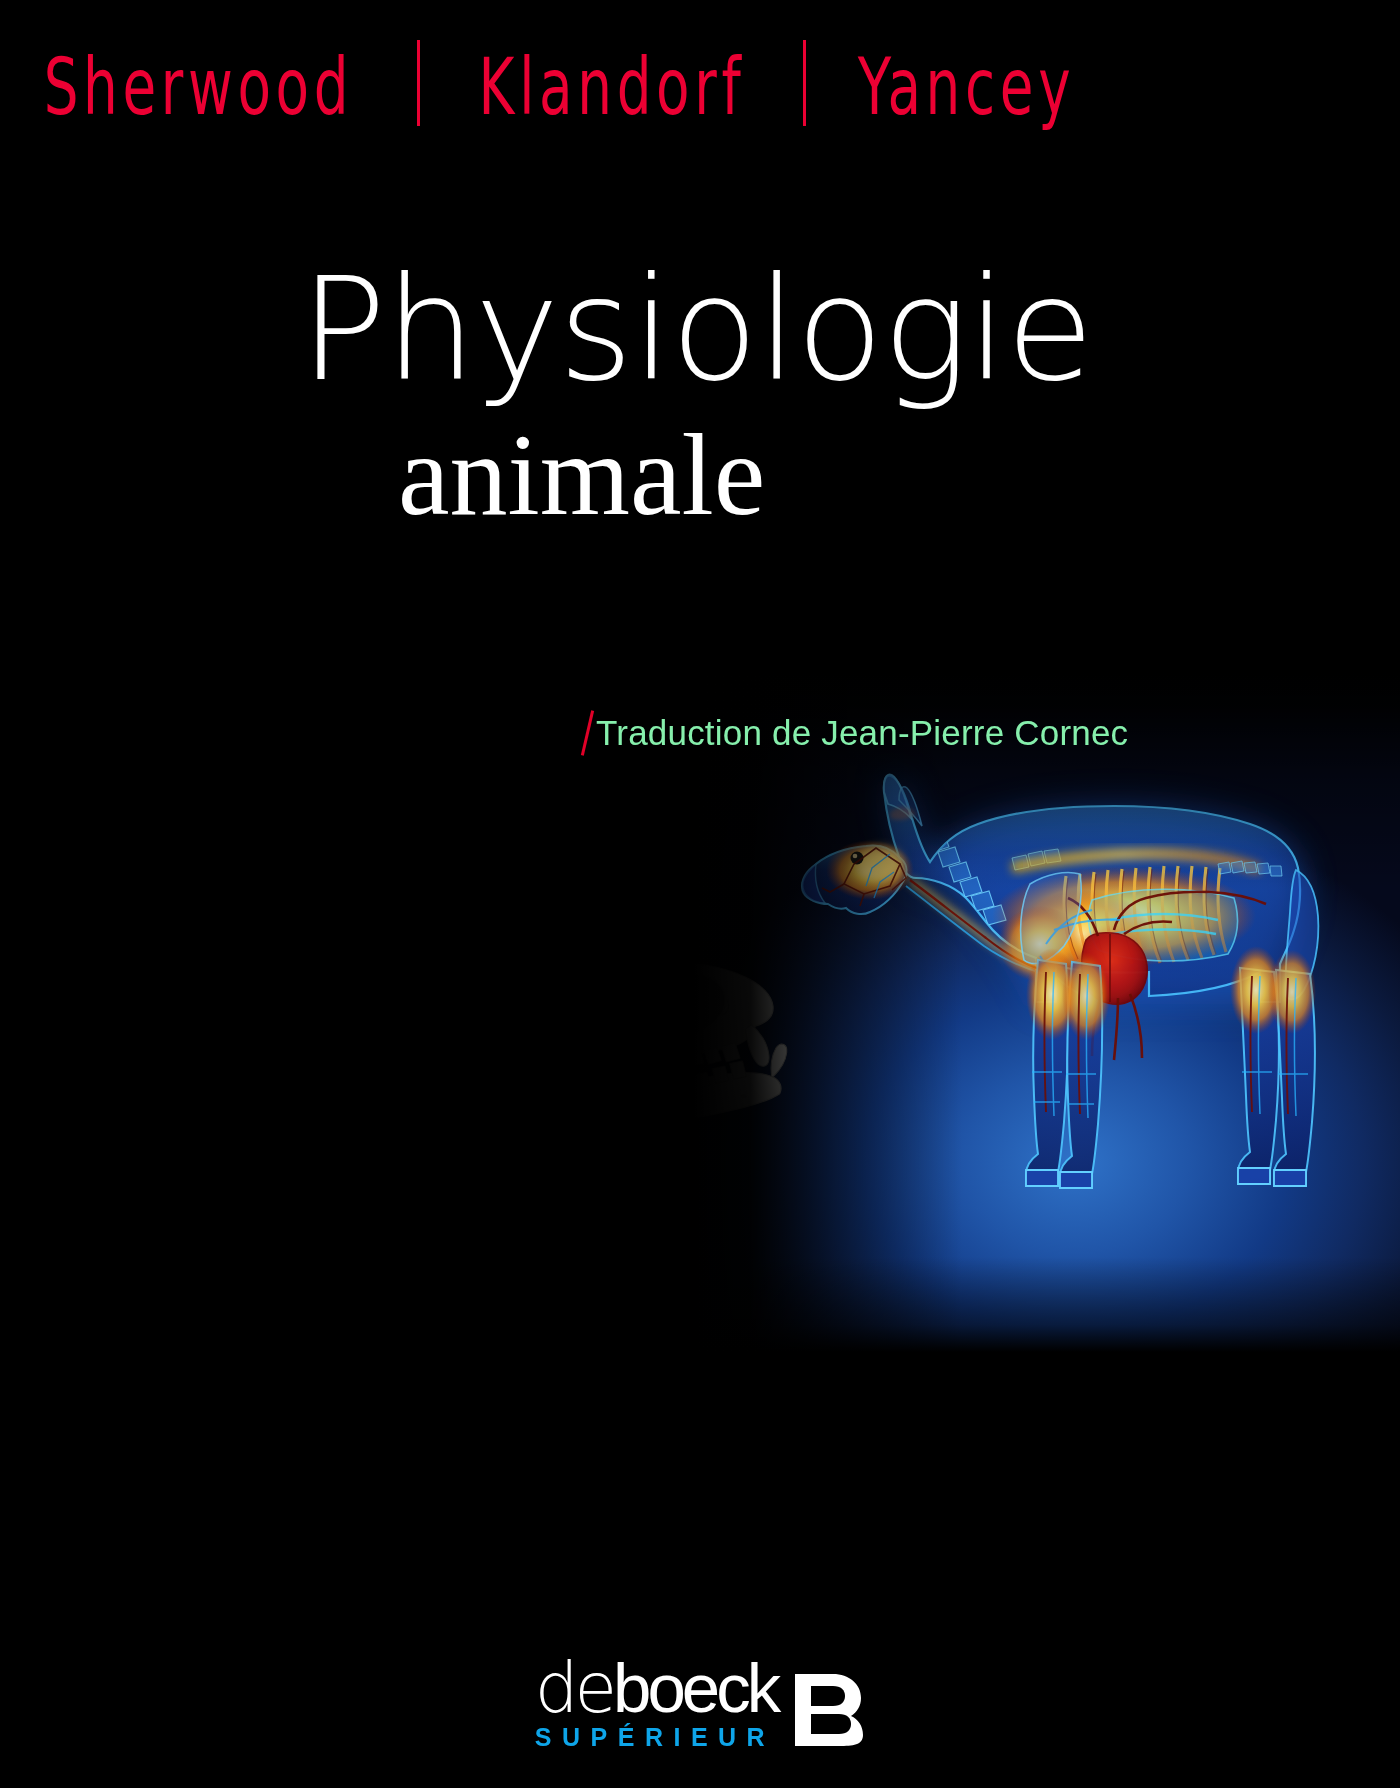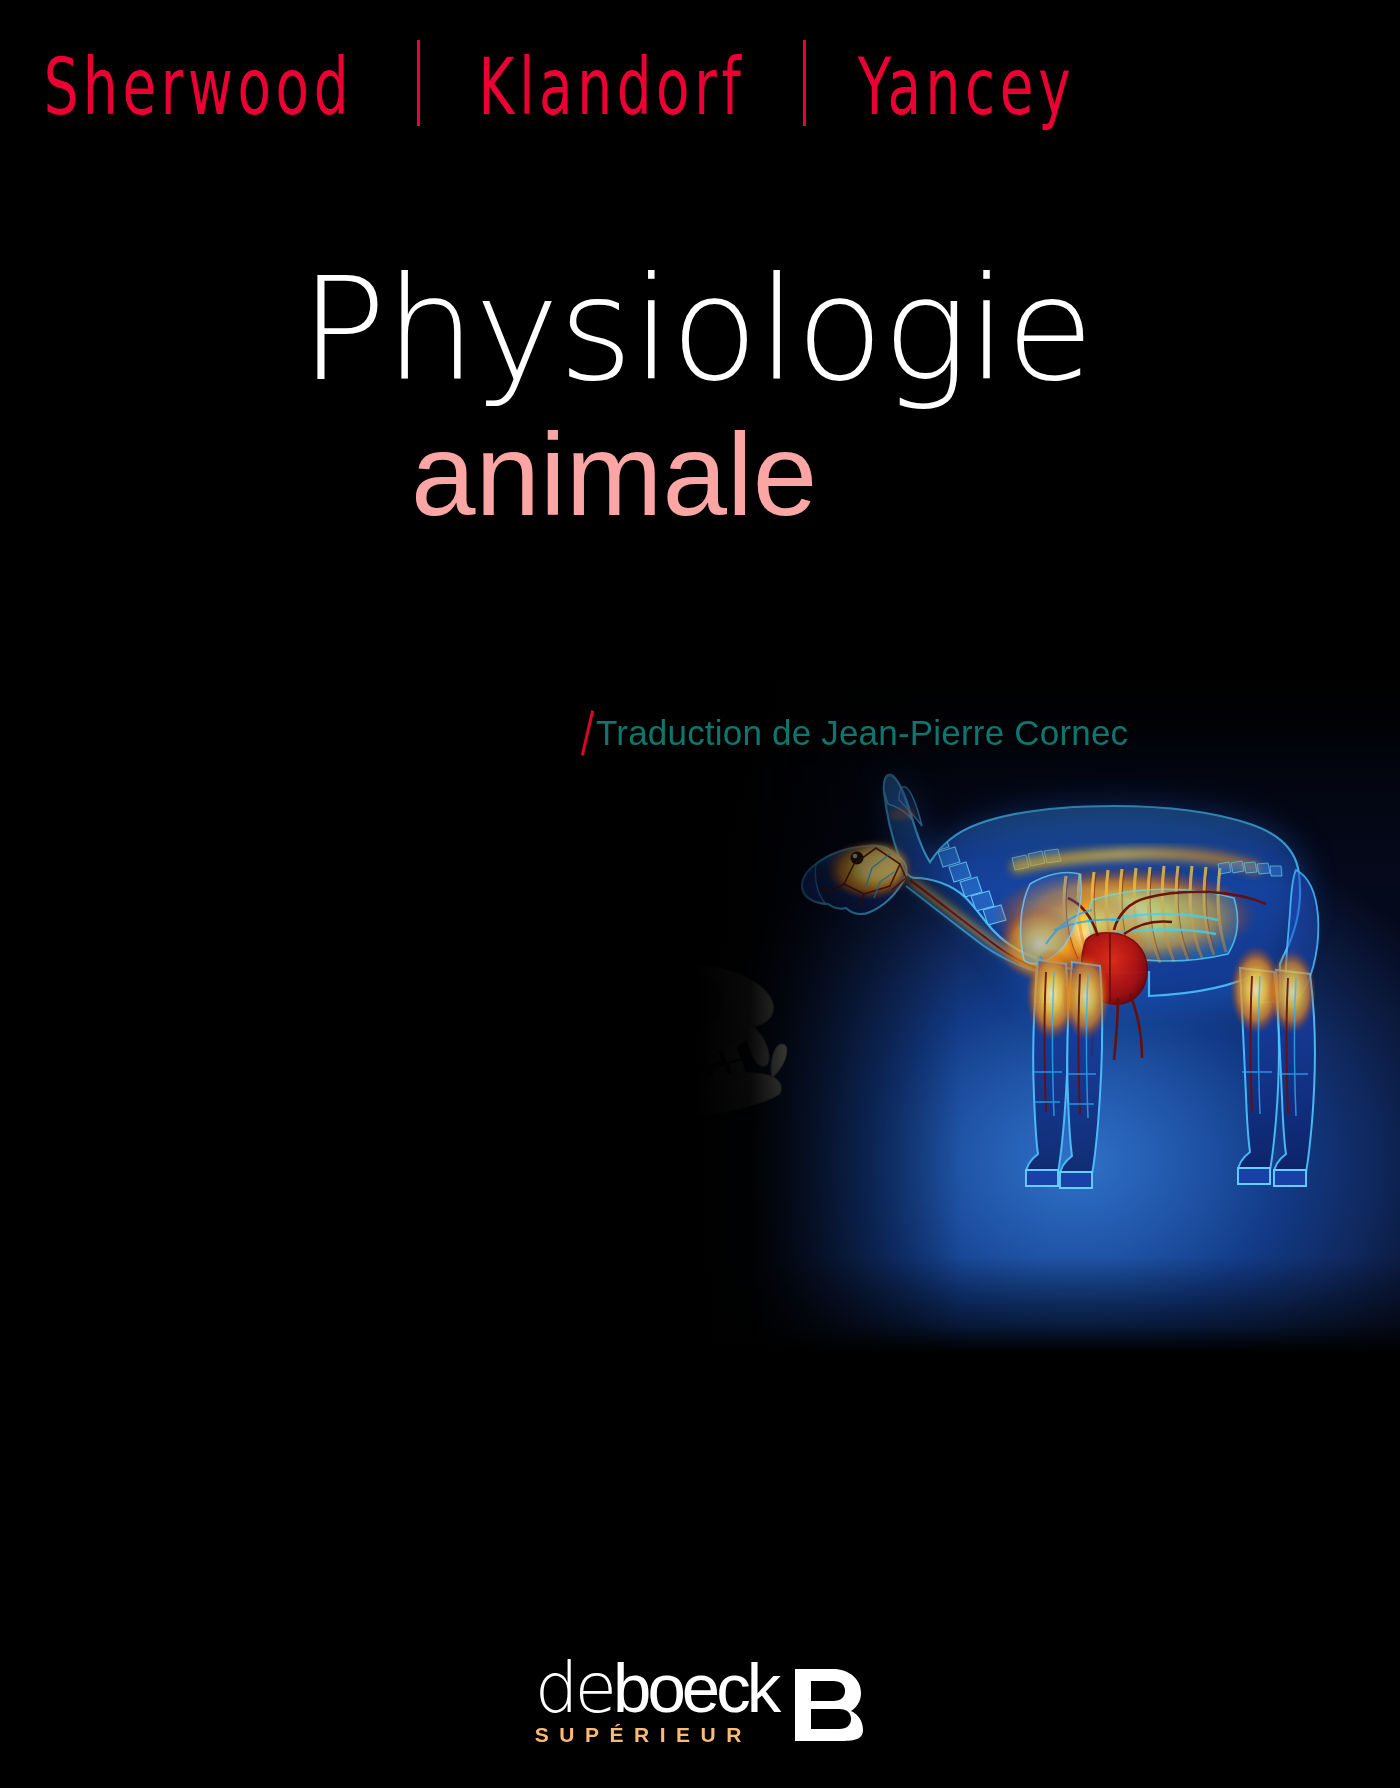--- a/index.html
+++ b/index.html
@@ -64,35 +64,34 @@
     font-weight: 300;
     color: #ffffff;
     letter-spacing: -1px;
     line-height: 1.0;
     padding-left: 300px;
     font-family: "DejaVu Sans Light", "Liberation Sans", sans-serif;
   }
   .title-sub {
     font-size: 116px;
     font-weight: 300;
-    color: #fca5a5;
+    color: #ffffff;
     letter-spacing: 0px;
     line-height: 1.0;
     padding-left: 398px;
     margin-top: 16px;
-    font-family: Liberation Sans, sans-serif;
-    margin-left: 13px;
+    font-family: Liberation Serif, serif;
   }
 
   
   .translator {
     position: absolute;
     top: 710px;
     left: 586px;
-    color: #0f766e;
+    color: #86efac;
     font-size: 35px;
     font-weight: 400;
     white-space: nowrap;
     letter-spacing: 0.2px;
     z-index: 6;
   }
   .translator-slash {
     display: inline-block;
     width: 3px;
     height: 46px;
@@ -174,23 +173,23 @@
   .logo-de {
     font-weight: 300;
     font-family: "DejaVu Sans Light", "Liberation Sans", sans-serif;
     letter-spacing: -4px;
   }
   .logo-boeck {
     font-weight: 400;
     letter-spacing: -4px;
   }
   .logo-superieur {
-    font-size: 21px;
+    font-size: 25px;
     font-weight: 700;
-    color: #fdba74;
+    color: #0ea5e9;
     letter-spacing: 10.5px;
     margin-top: 2px;
     white-space: nowrap;
   }
   .logo-badge {
     position: relative;
     width: 76px;
     height: 76px;
     margin-bottom: 4px;
   }

